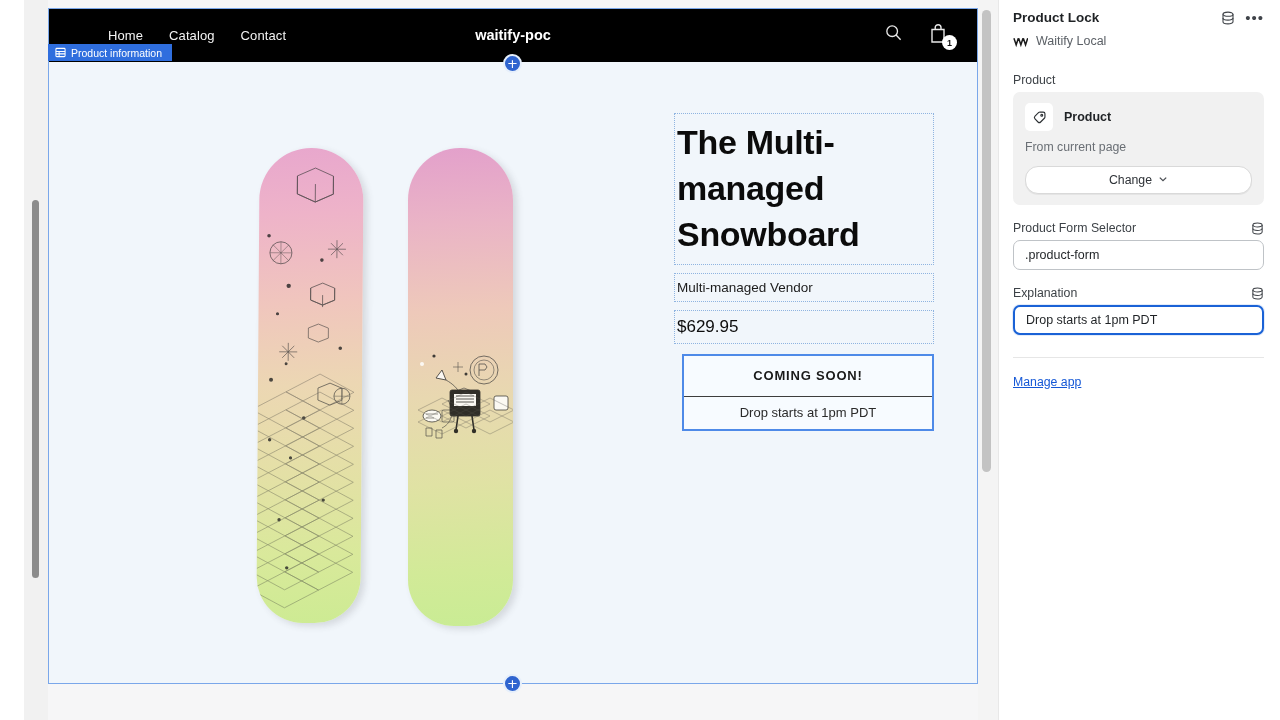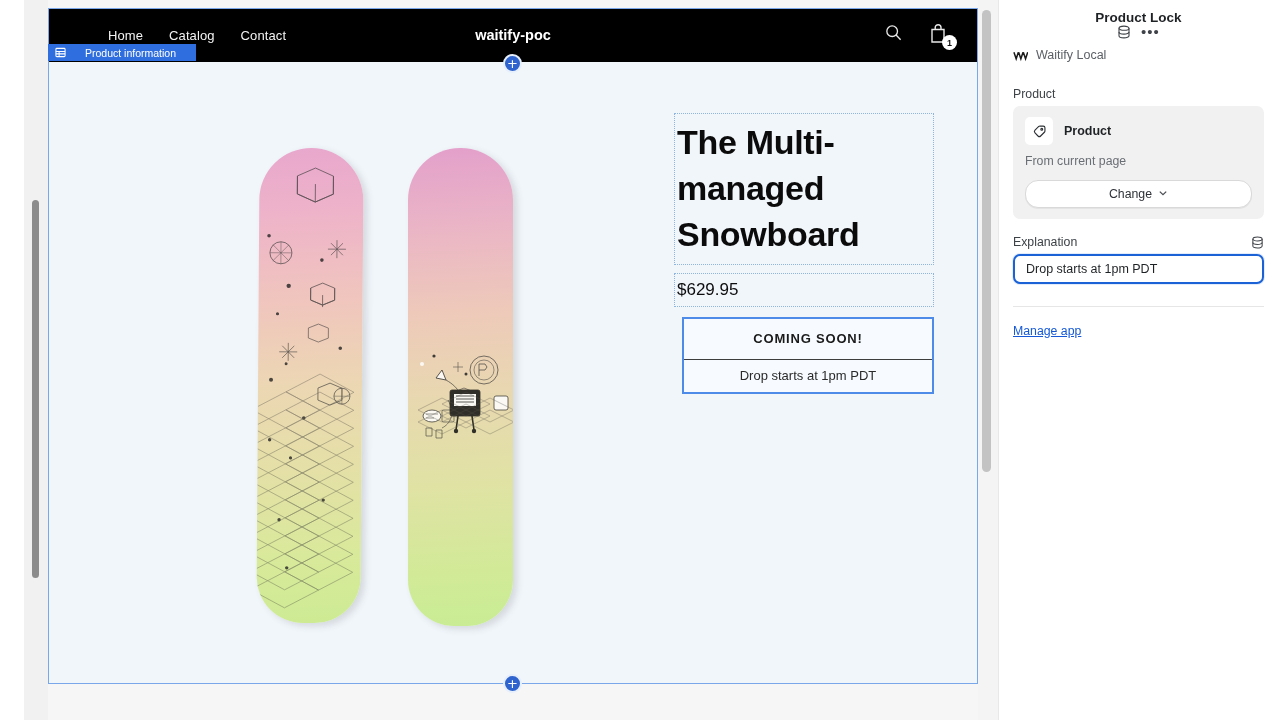--- a/index.html
+++ b/index.html
@@ -71,22 +71,22 @@
     position: absolute; right: -7px; bottom: -3px;
     width: 15px; height: 15px; border-radius: 50%;
     background: #ffffff; color: #111; font-size: 9px; font-weight: bold;
     display: flex; align-items: center; justify-content: center;
   }
 
   
   .section-badge {
     position: absolute; left: 48px; top: 44px; height: 17px;
     background: #2f6ede; color: #fff; font-size: 10.5px;
-    display: flex; align-items: center; gap: 19px;
-    padding: 0 20px 0 7px; z-index: 30; white-space: nowrap;
+    display: flex; align-items: center; gap: 5px;
+    padding: 0 10px 0 7px; z-index: 30; white-space: nowrap;
   }
   .section-badge svg { display:block; }
 
   
   .add-btn {
     position: absolute; width: 19px; height: 19px; border-radius: 50%;
     background: #2f64cf; border: 2px solid #e6effb;
     display: flex; align-items: center; justify-content: center;
     color: #fff; font-size: 13px; line-height: 1; z-index: 31;
     font-family: "DejaVu Sans", sans-serif;
@@ -140,21 +140,21 @@
     height: 32px; display: flex; align-items: center; justify-content: center;
     font-size: 13px; color: #2a2a2a;
   }
 
   
   .sidebar {
     position: absolute; left: 998px; top: 0; width: 282px; height: 720px;
     background: #ffffff; padding: 10px 16px 0 14px;
     border-left: 1px solid #e8e8e8;
   }
-  .sb-head { display: flex; align-items: center; justify-content: space-between; margin-bottom: 9px; flex-direction: column; }
+  .sb-head { display: flex; align-items: center; justify-content: space-between; margin-bottom: 9px; }
   .sb-title { font-size: 13.5px; font-weight: bold; color: #1f2225; }
   .sb-head-icons { display: flex; align-items: center; gap: 10px; color: #3f4348; }
   .dots { font-size: 15px; letter-spacing: 1px; line-height: 8px; color: #40444a; }
   .sb-app { display: flex; gap: 8px; margin-bottom: 20px; }
   .sb-app-name { font-size: 12.5px; color: #5b6066; }
 
   .field-label-row {
     display: flex; align-items: center; justify-content: space-between;
     margin-bottom: 5px;
   }
@@ -300,20 +300,23 @@
             </g>
           </svg>
         </div>
       </div>
 
       <div class="pinfo">
         <div class="editable-box">
           <div class="p-title">The Multi-managed Snowboard</div>
         </div>
         <div class="editable-box">
+          <div class="p-vendor">Multi-managed Vendor</div>
+        </div>
+        <div class="editable-box">
           <div class="p-price">$629.95</div>
         </div>
         <div class="lock-card">
           <div class="lock-cta">COMING SOON!</div>
           <div class="lock-sub">Drop starts at 1pm PDT</div>
         </div>
       </div>
     </div>
 
     <div class="section-outline"></div>
@@ -381,20 +384,33 @@
           <span>
             <svg width="10" height="10" viewBox="0 0 10 10" fill="none" stroke="#4a4e53" stroke-width="1.3">
               <path d="M1.8 3.6L5 6.6l3.2-3"></path>
             </svg>
           </span>
         </div>
       </div>
     </div>
 
     
+    <div class="fld">
+      <div class="field-label-row">
+        <span class="field-label">Product Form Selector</span>
+        <span class="sb-icon">
+          <svg width="13" height="13" viewBox="0 0 14 14" fill="none" stroke="#3f4348" stroke-width="1.1">
+            <ellipse cx="7" cy="3.2" rx="5" ry="2.1"></ellipse>
+            <path d="M2 3.2v7.6c0 1.2 2.24 2.1 5 2.1s5-.9 5-2.1V3.2"></path>
+            <path d="M2 7c0 1.2 2.24 2.1 5 2.1s5-.9 5-2.1"></path>
+          </svg>
+        </span>
+      </div>
+      <div class="text-input">.product-form</div>
+    </div>
 
     
 
     
     <div class="fld">
       <div class="field-label-row">
         <span class="field-label">Explanation</span>
         <span class="sb-icon">
           <svg width="13" height="13" viewBox="0 0 14 14" fill="none" stroke="#3f4348" stroke-width="1.1">
             <ellipse cx="7" cy="3.2" rx="5" ry="2.1"></ellipse>

